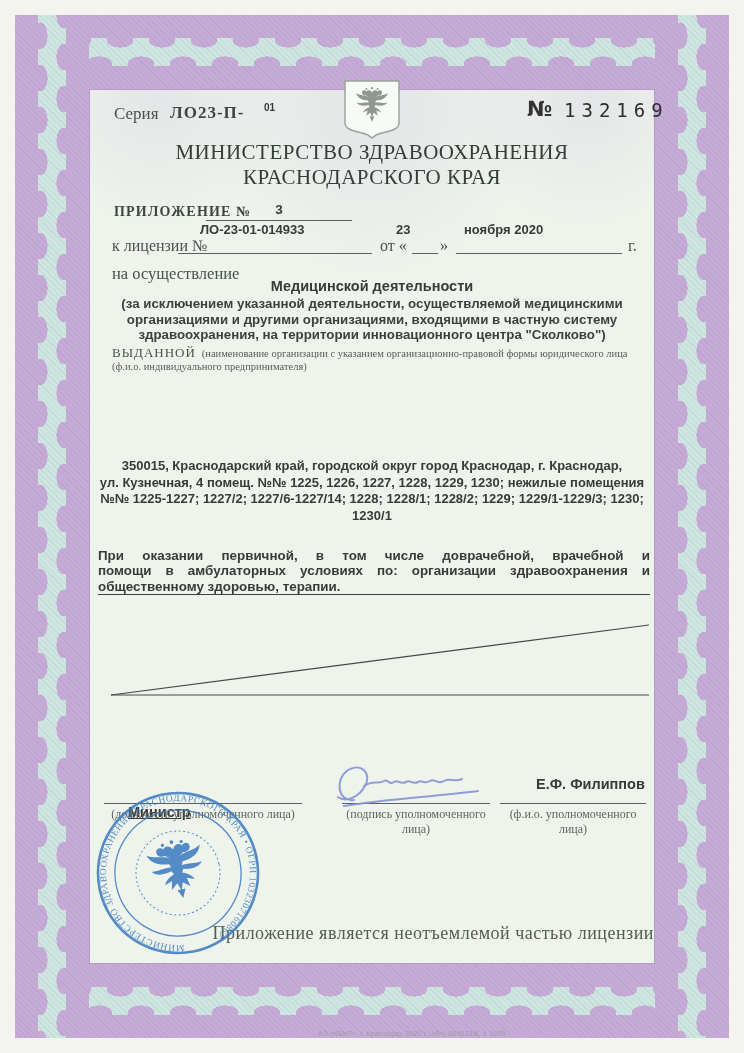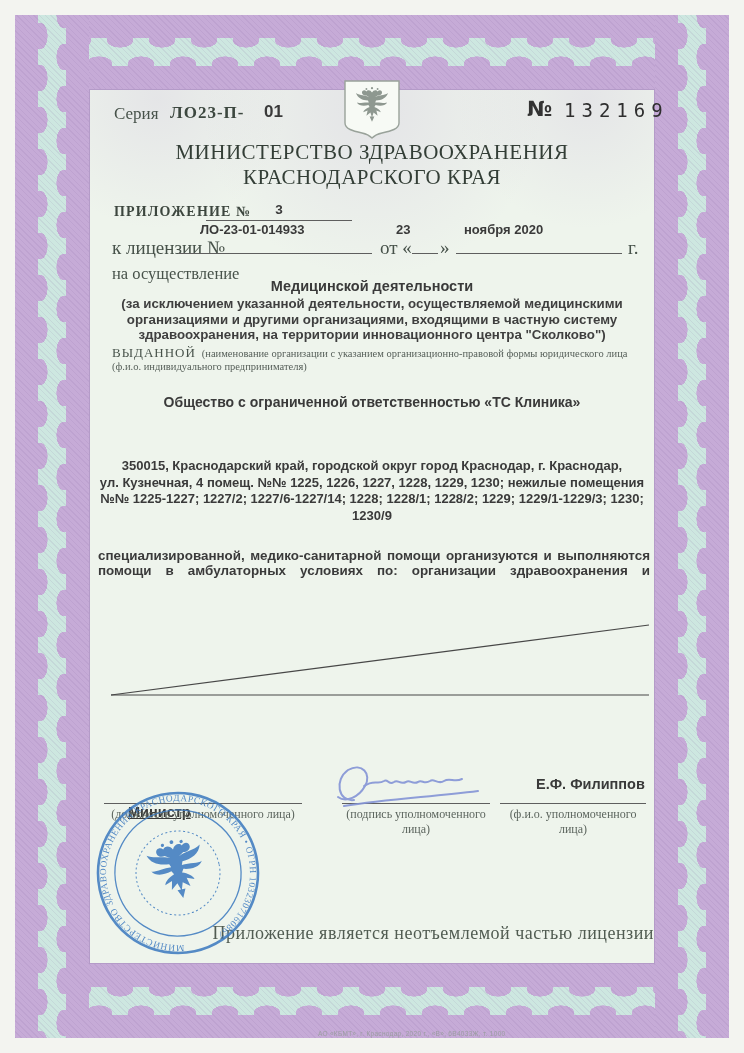--- a/index.html
+++ b/index.html
@@ -50,32 +50,32 @@
   }
   .abs{position:absolute;}
   .serif{font-family:"Liberation Serif",serif;}
   .sans{font-family:"Liberation Sans",sans-serif;}
   .typed{font-family:"Liberation Sans",sans-serif;font-weight:bold;color:#3a3a3a;}
   .uline{position:absolute;border-bottom:1px solid #5e5e5e;height:0;}
   .center{left:0;width:100%;text-align:center;}
 
   .series-label{left:24px;top:14px;font-size:17px;}
   .series-value{left:80px;top:13px;font-size:17px;font-weight:bold;letter-spacing:1px;color:#3c473f;text-align:right;}
-  .series-typed{left:174px;top:12px;font-size:17px;}
+  .series-typed{left:174px;top:12px;font-size:10px;}
   .num-sign{left:437px;top:7px;font-size:21px;font-weight:bold;color:#333;font-family:"DejaVu Sans",sans-serif;}
   .num-value{left:474px;top:9px;font-size:19px;letter-spacing:6px;color:#2e2e2e;font-family:"DejaVu Sans Mono",monospace;}
   .emblem{left:251px;top:-12px;}
 
   .ministry{top:50px;font-size:21px;letter-spacing:.5px;color:#333e36;line-height:25px;}
 
   .appendix-label{left:24px;top:114px;font-size:14px;font-weight:bold;letter-spacing:1.2px;color:#3c463e;}
   .appendix-value{left:116px;top:112px;width:146px;text-align:center;font-size:13.5px;}
 
   .lic-val{top:132px;font-size:13px;}
-  .lic-label{font-size:19px;text-align:center;}
+  .lic-label{font-size:16px;text-align:center;}
 
   .act-intro{left:22px;top:174px;font-size:16.5px;}
   .act-title{top:188px;font-size:14.5px;}
   .act-note{top:206px;font-size:13.3px;line-height:15.5px;color:#3f3f3f;font-weight:bold;}
 
   .issued{left:22px;top:256px;width:530px;font-size:10.5px;color:#57605a;line-height:13px;}
   .issued-word{font-size:13px;letter-spacing:1px;text-transform:uppercase;color:#47524a;margin-right:6px;}
 
   .org{top:304px;font-size:14px;}
   .address{top:368px;line-height:16.5px;font-size:13px;white-space:nowrap;}
@@ -153,32 +153,32 @@
     <div class="abs sans center act-note">
       <div>(за исключением указанной деятельности, осуществляемой медицинскими</div>
       <div>организациями и другими организациями, входящими в частную систему</div>
       <div>здравоохранения, на территории инновационного центра "Сколково")</div>
     </div>
 
     <div class="abs serif issued">
       <span class="issued-word serif">выданной</span><span>(наименование организации с указанием организационно-правовой формы юридического лица</span><br>
       <span>(ф.и.о. индивидуального предпринимателя)</span>
     </div>
-    <div class="abs typed center org">Общество с ограниченной ответственностью «ТС Клиника»</div>
 
     <div class="abs typed center address">
       <div>350015, Краснодарский край, городской округ город Краснодар, г. Краснодар,</div>
       <div>ул. Кузнечная, 4 помещ. №№ 1225, 1226, 1227, 1228, 1229, 1230; нежилые помещения</div>
       <div>№№ 1225-1227; 1227/2; 1227/6-1227/14; 1228; 1228/1; 1228/2; 1229; 1229/1-1229/3; 1230;</div>
-      <div>1230/9</div>
+      <div>1230/1</div>
     </div>
 
     <div class="abs services">
-      <div class="svc-line">специализированной, медико-санитарной помощи организуются и выполняются</div>
+      <div class="svc-line">При оказании первичной, в том числе доврачебной, врачебной и</div>
       <div class="svc-line">помощи в амбулаторных условиях по: организации здравоохранения и</div>
+      <div class="svc-line last">общественному здоровью, терапии.</div>
     </div>
 
     <svg class="abs" style="left:8px;top:533px" width="552" height="82" viewBox="0 0 552 82">
       <line x1="551" y1="2" x2="13" y2="72" stroke="#474747" stroke-width="1.2"></line>
       <line x1="13" y1="72" x2="551" y2="72" stroke="#474747" stroke-width="1.2"></line>
     </svg>
 
     <span class="abs typed minister">Министр</span>
     <span class="abs typed signer">Е.Ф. Филиппов</span>
     <div class="uline" style="left:14px;top:713px;width:198px"></div>

